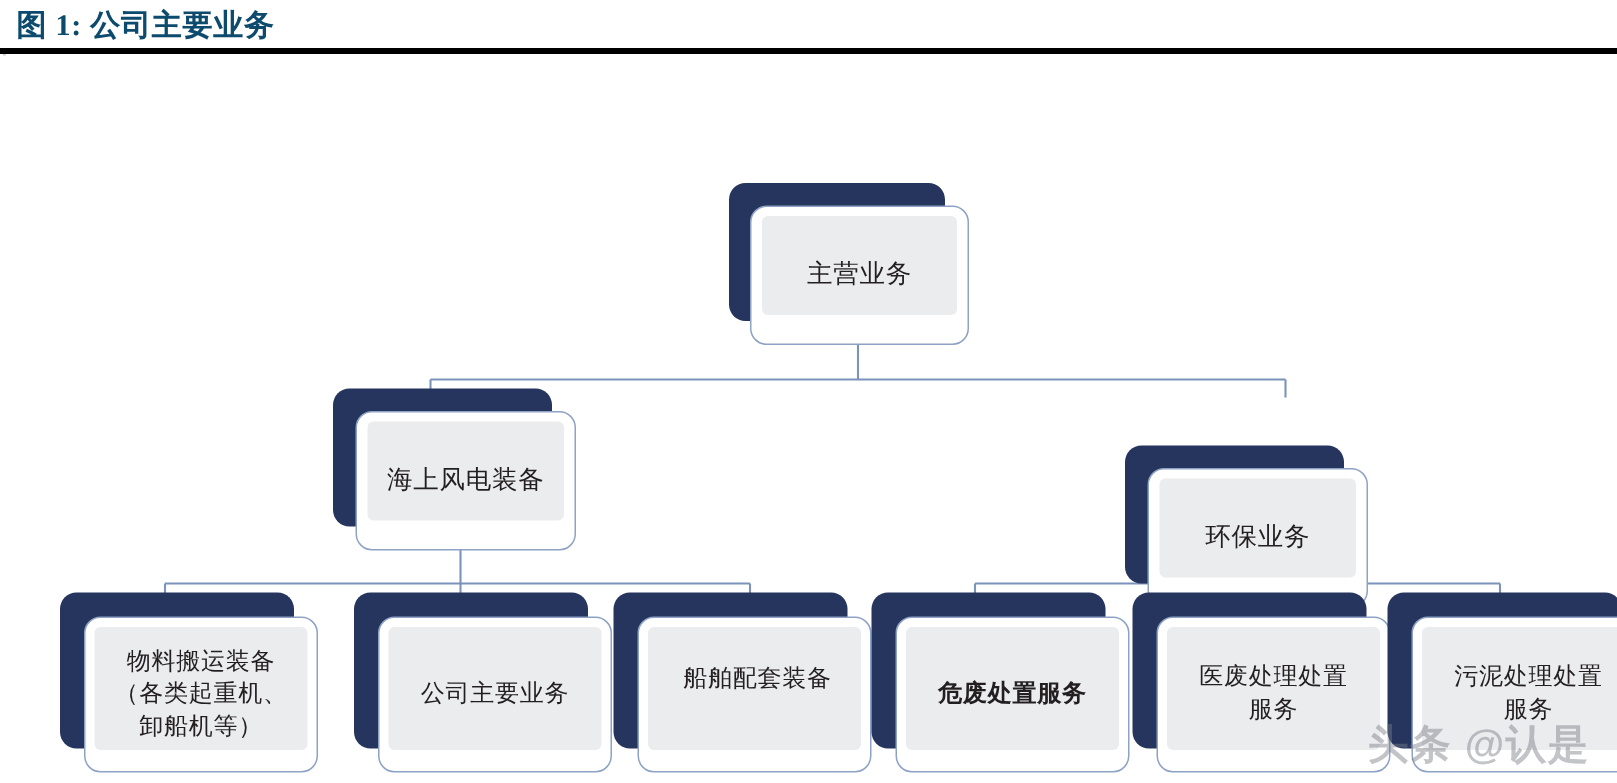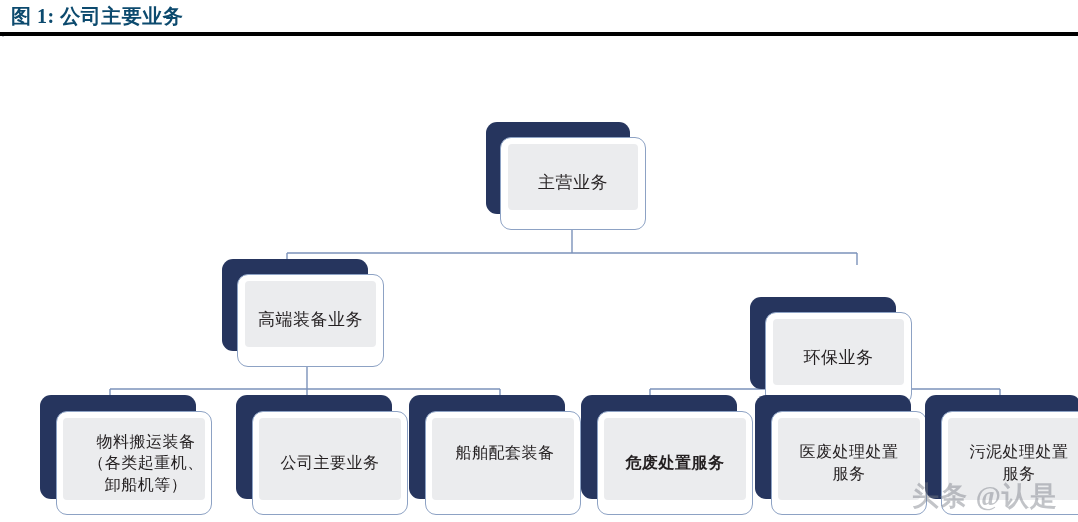--- a/index.html
+++ b/index.html
@@ -108,21 +108,21 @@
     letter-spacing: 0.5px;
     border-radius: 18px;
   }
   .node.leaf .label { font-size: 16px; }
 
   
   #watermark {
     position: absolute;
     left: 912px;
     top: 478px;
-    font-family: Liberation Serif, serif;
+    font-family: Liberation Sans, sans-serif;
     font-size: 27px;
     font-weight: bold;
     color: rgba(120,124,133,0.45);
     letter-spacing: 1px;
     white-space: nowrap;
     pointer-events: none;
   }
 </style>
 </head>
 <body>
@@ -165,35 +165,35 @@
     <div class="shadow" style="left:0; top:0; width:144px; height:92px;"></div>
     <div class="frame" style="left:14px; top:15px; width:146px; height:93px;"></div>
     <div class="fill" style="left:22px; top:22px; width:130px; height:66px;"></div>
     <div class="label" style="left:14px; top:15px; width:146px; height:93px;">主营业务</div>
   </div>
 
   <div class="node branch" style="left:222px; top:222px; width:162px; height:108px;">
     <div class="shadow" style="left:0; top:0; width:146px; height:92px;"></div>
     <div class="frame" style="left:15px; top:15px; width:147px; height:93px;"></div>
     <div class="fill" style="left:23px; top:22px; width:131px; height:66px;"></div>
-    <div class="label" style="left:15px; top:15px; width:147px; height:93px;">高端装备业务</div>
+    <div class="label" style="left:15px; top:15px; width:147px; height:93px;">海上风电装备</div>
   </div>
 
   <div class="node branch" style="left:750px; top:222px; width:162px; height:108px;margin-top:38px;">
     <div class="shadow" style="left:0; top:0; width:146px; height:92px;"></div>
     <div class="frame" style="left:15px; top:15px; width:147px; height:93px;"></div>
     <div class="fill" style="left:23px; top:22px; width:131px; height:66px;"></div>
     <div class="label" style="left:15px; top:15px; width:147px; height:93px;">环保业务</div>
   </div>
 
   <div class="node leaf" style="left:40px; top:358px; width:172px; height:120px;">
     <div class="shadow" style="left:0; top:0; width:156px; height:104px;"></div>
     <div class="frame" style="left:16px; top:16px; width:156px; height:104px;"></div>
     <div class="fill" style="left:23px; top:23px; width:142px; height:82px;"></div>
-    <div class="label" style="left:16px; top:16px; width:156px; height:104px;padding-left:12px;">物料搬运装备
+    <div class="label" style="left:16px; top:16px; width:156px; height:104px;">物料搬运装备
 （各类起重机、
 卸船机等）</div>
   </div>
 
   <div class="node leaf" style="left:236px; top:358px; width:172px; height:120px;">
     <div class="shadow" style="left:0; top:0; width:156px; height:104px;"></div>
     <div class="frame" style="left:16px; top:16px; width:156px; height:104px;"></div>
     <div class="fill" style="left:23px; top:23px; width:142px; height:82px;"></div>
     <div class="label" style="left:16px; top:16px; width:156px; height:104px;">公司主要业务</div>
   </div>

